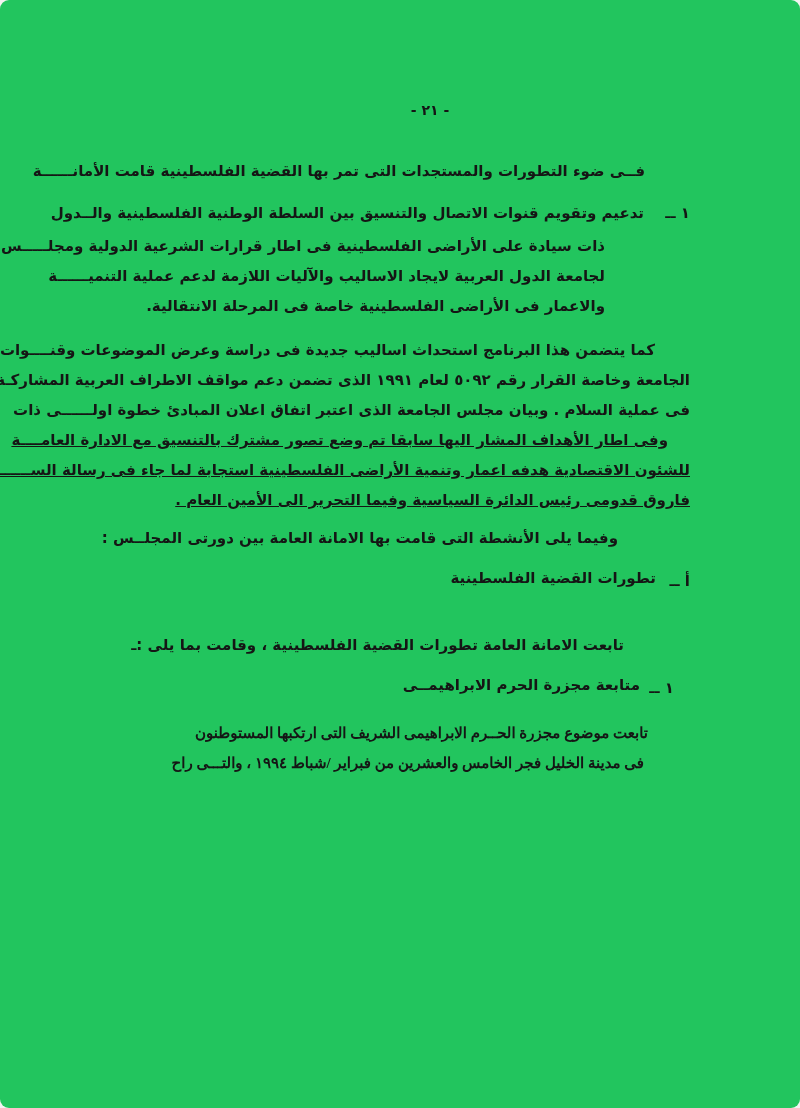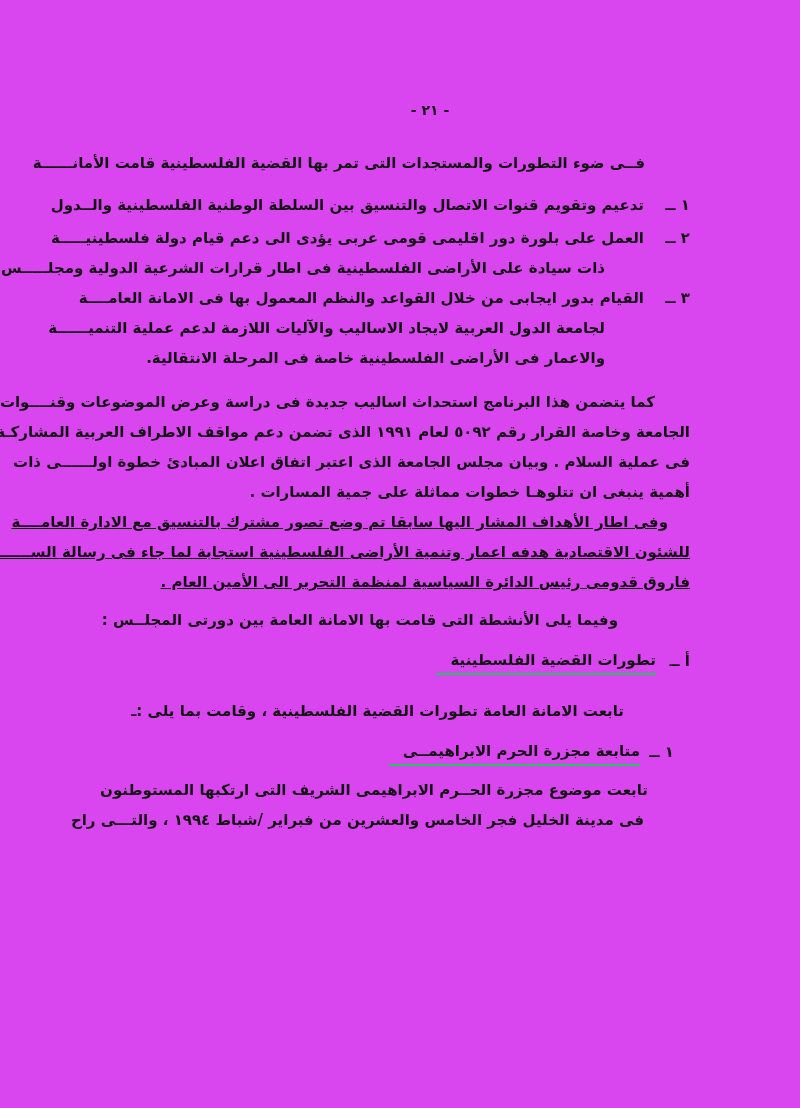--- a/index.html
+++ b/index.html
@@ -4,23 +4,24 @@
 <style>
   html, body { margin: 0; padding: 0; }
   body {
     width: 800px; height: 1108px;
     background: #f3f3f1;
     font-family: "DejaVu Sans", sans-serif;
   }
   .page {
     position: relative;
     width: 800px; height: 1108px;
-    background: #d946ef;
+    background: #22c55e;
     color: #151515;
     overflow: hidden;
+    border-radius: 9px;
   }
   .page-number {
     padding-top: 102px;
     text-align: center;
     transform: translateX(30px);
     font-size: 14px;
     font-weight: 700;
     letter-spacing: 3px;
     direction: rtl;
   }
@@ -42,67 +43,64 @@
     width: 46px;
     vertical-align: bottom;
   }
   .heading-marker {
     display: inline-block;
     width: 34px;
     vertical-align: bottom;
   }
   .heading-line { line-height: 34px; padding-bottom: 6px; }
   .underlined {
-    border-bottom: 2px solid #22c55e;
+    border-bottom: 6px solid #22c55e;
     padding-bottom: 4px;
     padding-left: 14px;
   }
 </style>
 </head>
 <body>
 
 <div class="page">
   <div class="page-number">- ٢١ -</div>
   <div class="doc">
-      <div class="block paragraph" style="margin-top: 30px;">
+      <div class="block paragraph" style="margin-top: 38px;">
         <div class="line" style="padding-right: 45px;">فــى ضوء التطورات والمستجدات التى تمر بها القضية الفلسطينية قامت الأمانــــــة</div>
       </div>
       <div class="block list-item" style="margin-top: 12px;">
         <div class="line"><span class="marker">١ ــ</span><span>تدعيم وتقويم قنوات الاتصال والتنسيق بين السلطة الوطنية الفلسطينية والــدول</span></div>
       </div>
       <div class="block list-item" style="margin-top: 3px;">
-        <div class="line"><span class="marker">٢ ــ</span><span>العمل على بلورة دور اقليمى قومى عربى يؤدى الى دعم قيام دولة فلسطينيـــــة</span></div>
         <div class="line" style="padding-right: 85px;">ذات سيادة على الأراضى الفلسطينية فى اطار قرارات الشرعية الدولية ومجلـــــس</div>
       </div>
       <div class="block list-item" style="margin-top: 0px;">
-        <div class="line"><span class="marker">٣ ــ</span><span>القيام بدور ايجابى من خلال القواعد والنظم المعمول بها فى الامانة العامــــة</span></div>
         <div class="line" style="padding-right: 85px;">لجامعة الدول العربية لايجاد الاساليب والآليات اللازمة لدعم عملية التنميــــــة</div>
         <div class="line" style="padding-right: 85px;">والاعمار فى الأراضى الفلسطينية خاصة فى المرحلة الانتقالية.</div>
       </div>
       <div class="block paragraph" style="margin-top: 14px;">
         <div class="line" style="padding-right: 35px;">كما يتضمن هذا البرنامج استحداث اساليب جديدة فى دراسة وعرض الموضوعات وقنــــوات</div>
         <div class="line" style="padding-right: 0px;">الجامعة وخاصة القرار رقم ٥٠٩٢ لعام ١٩٩١ الذى تضمن دعم مواقف الاطراف العربية المشاركـة</div>
         <div class="line" style="padding-right: 0px;">فى عملية السلام . وبيان مجلس الجامعة الذى اعتبر اتفاق اعلان المبادئ خطوة اولــــــى ذات</div>
-        <div class="line" style="padding-right: 0px;">أهمية ينبغى ان تتلوهـا خطوات مماثلة على جمية المسارات .</div>
       </div>
       <div class="block paragraph" style=" text-decoration: underline;">
         <div class="line" style="padding-right: 22px;">وفى اطار الأهداف المشار اليها سابقا تم وضع تصور مشترك بالتنسيق مع الادارة العامــــة</div>
         <div class="line" style="padding-right: 0px;">للشئون الاقتصادية هدفه اعمار وتنمية الأراضى الفلسطينية استجابة لما جاء فى رسالة الســــــيد/</div>
-        <div class="line" style="padding-right: 0px;">فاروق قدومى رئيس الدائرة السياسية لمنظمة التحرير الى الأمين العام .</div>
+        <div class="line" style="padding-right: 0px;">فاروق قدومى رئيس الدائرة السياسية وفيما التحرير الى الأمين العام .</div>
       </div>
       <div class="block paragraph" style="margin-top: 8px;">
         <div class="line" style="padding-right: 72px;">وفيما يلى الأنشطة التى قامت بها الامانة العامة بين دورتى المجلــس :</div>
       </div>
       <div class="block heading" style="margin-top: 8px;">
         <div class="line heading-line" style="padding-right: 0px;"><span class="heading-marker">أ ــ</span><span class="underlined">تطورات القضية الفلسطينية</span></div>
       </div>
-      <div class="block paragraph" style="margin-top: 12px;">
+      <div class="block paragraph" style="margin-top: 26px;">
         <div class="line" style="padding-right: 66px;">تابعت الامانة العامة تطورات القضية الفلسطينية ، وقامت بما يلى :ـ</div>
       </div>
       <div class="block heading" style="margin-top: 8px;">
         <div class="line heading-line" style="padding-right: 16px;"><span class="heading-marker">١ ــ</span><span class="underlined">متابعة مجزرة الحرم الابراهيمــى</span></div>
       </div>
-      <div class="block paragraph" style="margin-top: 0;">
+      <div class="block paragraph" style="margin-top: 7px; font-family: Liberation Serif, serif;">
         <div class="line" style="padding-right: 42px;">تابعت موضوع مجزرة الحــرم الابراهيمى الشريف التى ارتكبها المستوطنون</div>
         <div class="line" style="padding-right: 46px;">فى مدينة الخليل فجر الخامس والعشرين من فبراير /شباط ١٩٩٤ ، والتـــى راح</div>
       </div>
     </div>
 </div>
 
 </body></html>

